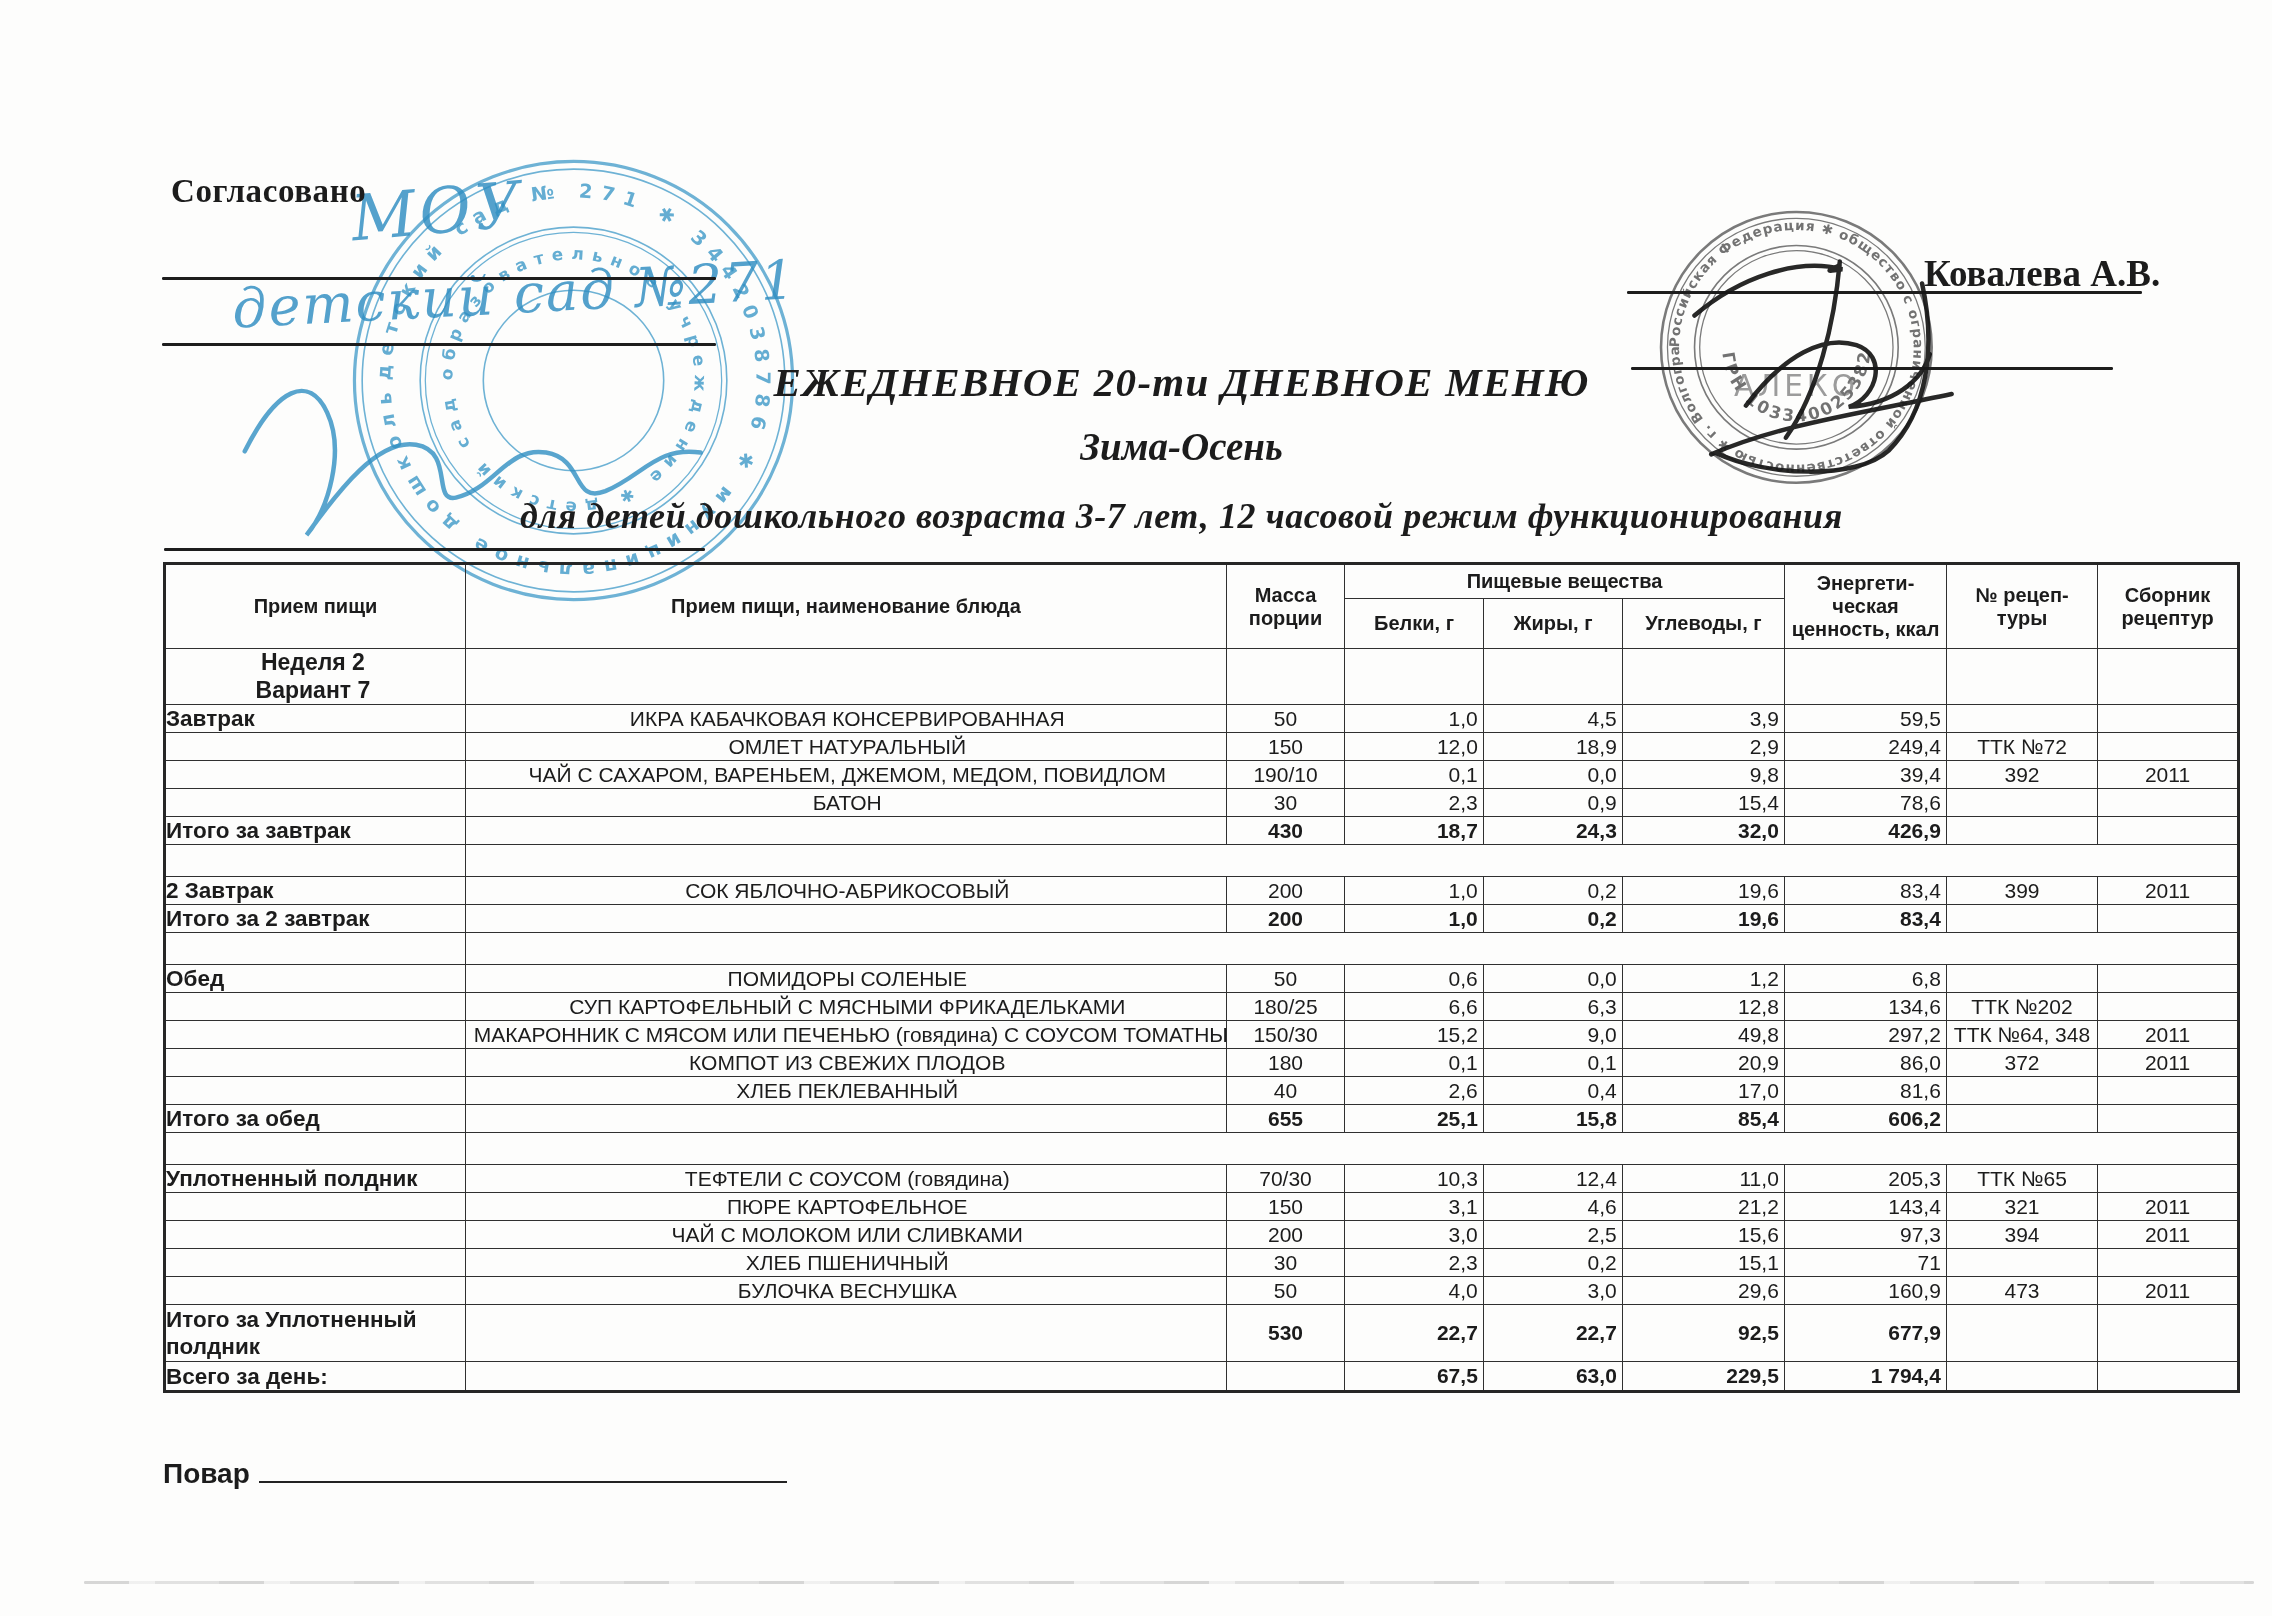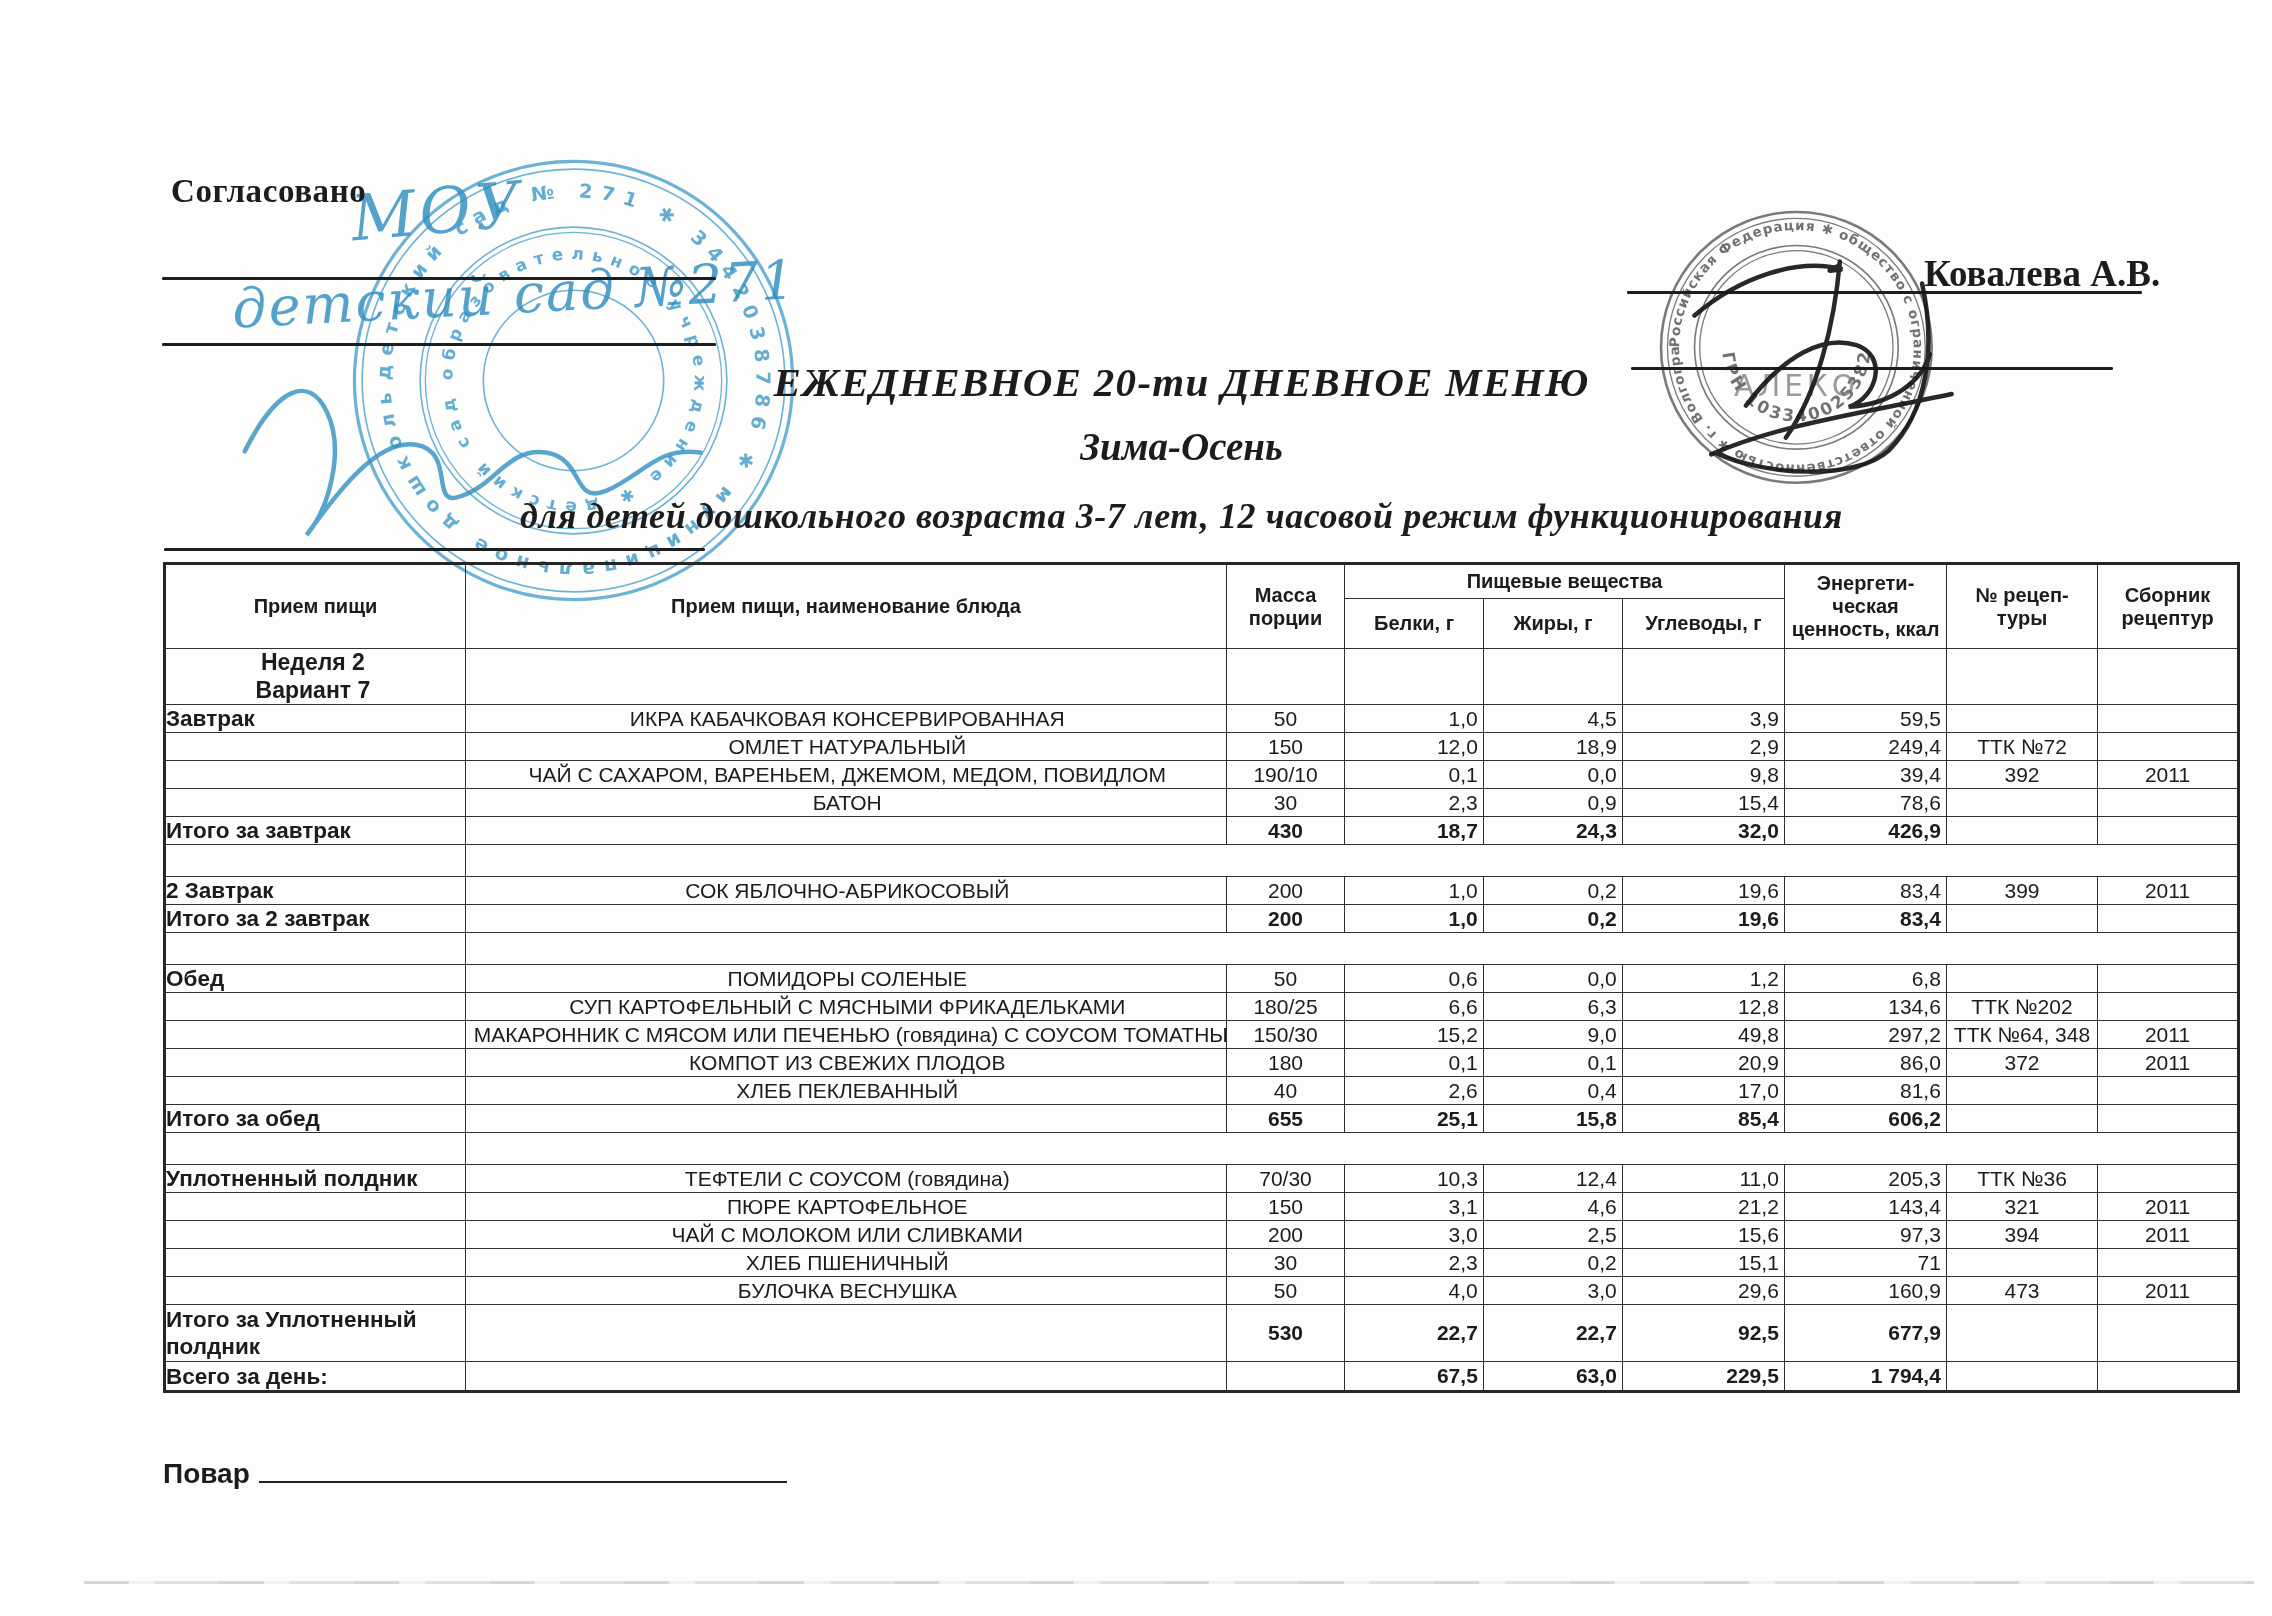--- a/index.html
+++ b/index.html
@@ -345,21 +345,21 @@
           <td colspan="8"></td>
         </tr>
         <tr class="row-item">
           <td class="cm">Уплотненный полдник</td>
           <td class="cd">ТЕФТЕЛИ С СОУСОМ (говядина)</td>
           <td class="cms">70/30</td>
           <td class="cn">10,3</td>
           <td class="cn">12,4</td>
           <td class="cn">11,0</td>
           <td class="cn">205,3</td>
-          <td class="cc">ТТК №36</td>
+          <td class="cc">ТТК №65</td>
           <td class="cc"></td>
         </tr>
         <tr class="row-item">
           <td class="cm"></td>
           <td class="cd">ПЮРЕ КАРТОФЕЛЬНОЕ</td>
           <td class="cms">150</td>
           <td class="cn">3,1</td>
           <td class="cn">4,6</td>
           <td class="cn">21,2</td>
           <td class="cn">143,4</td>

